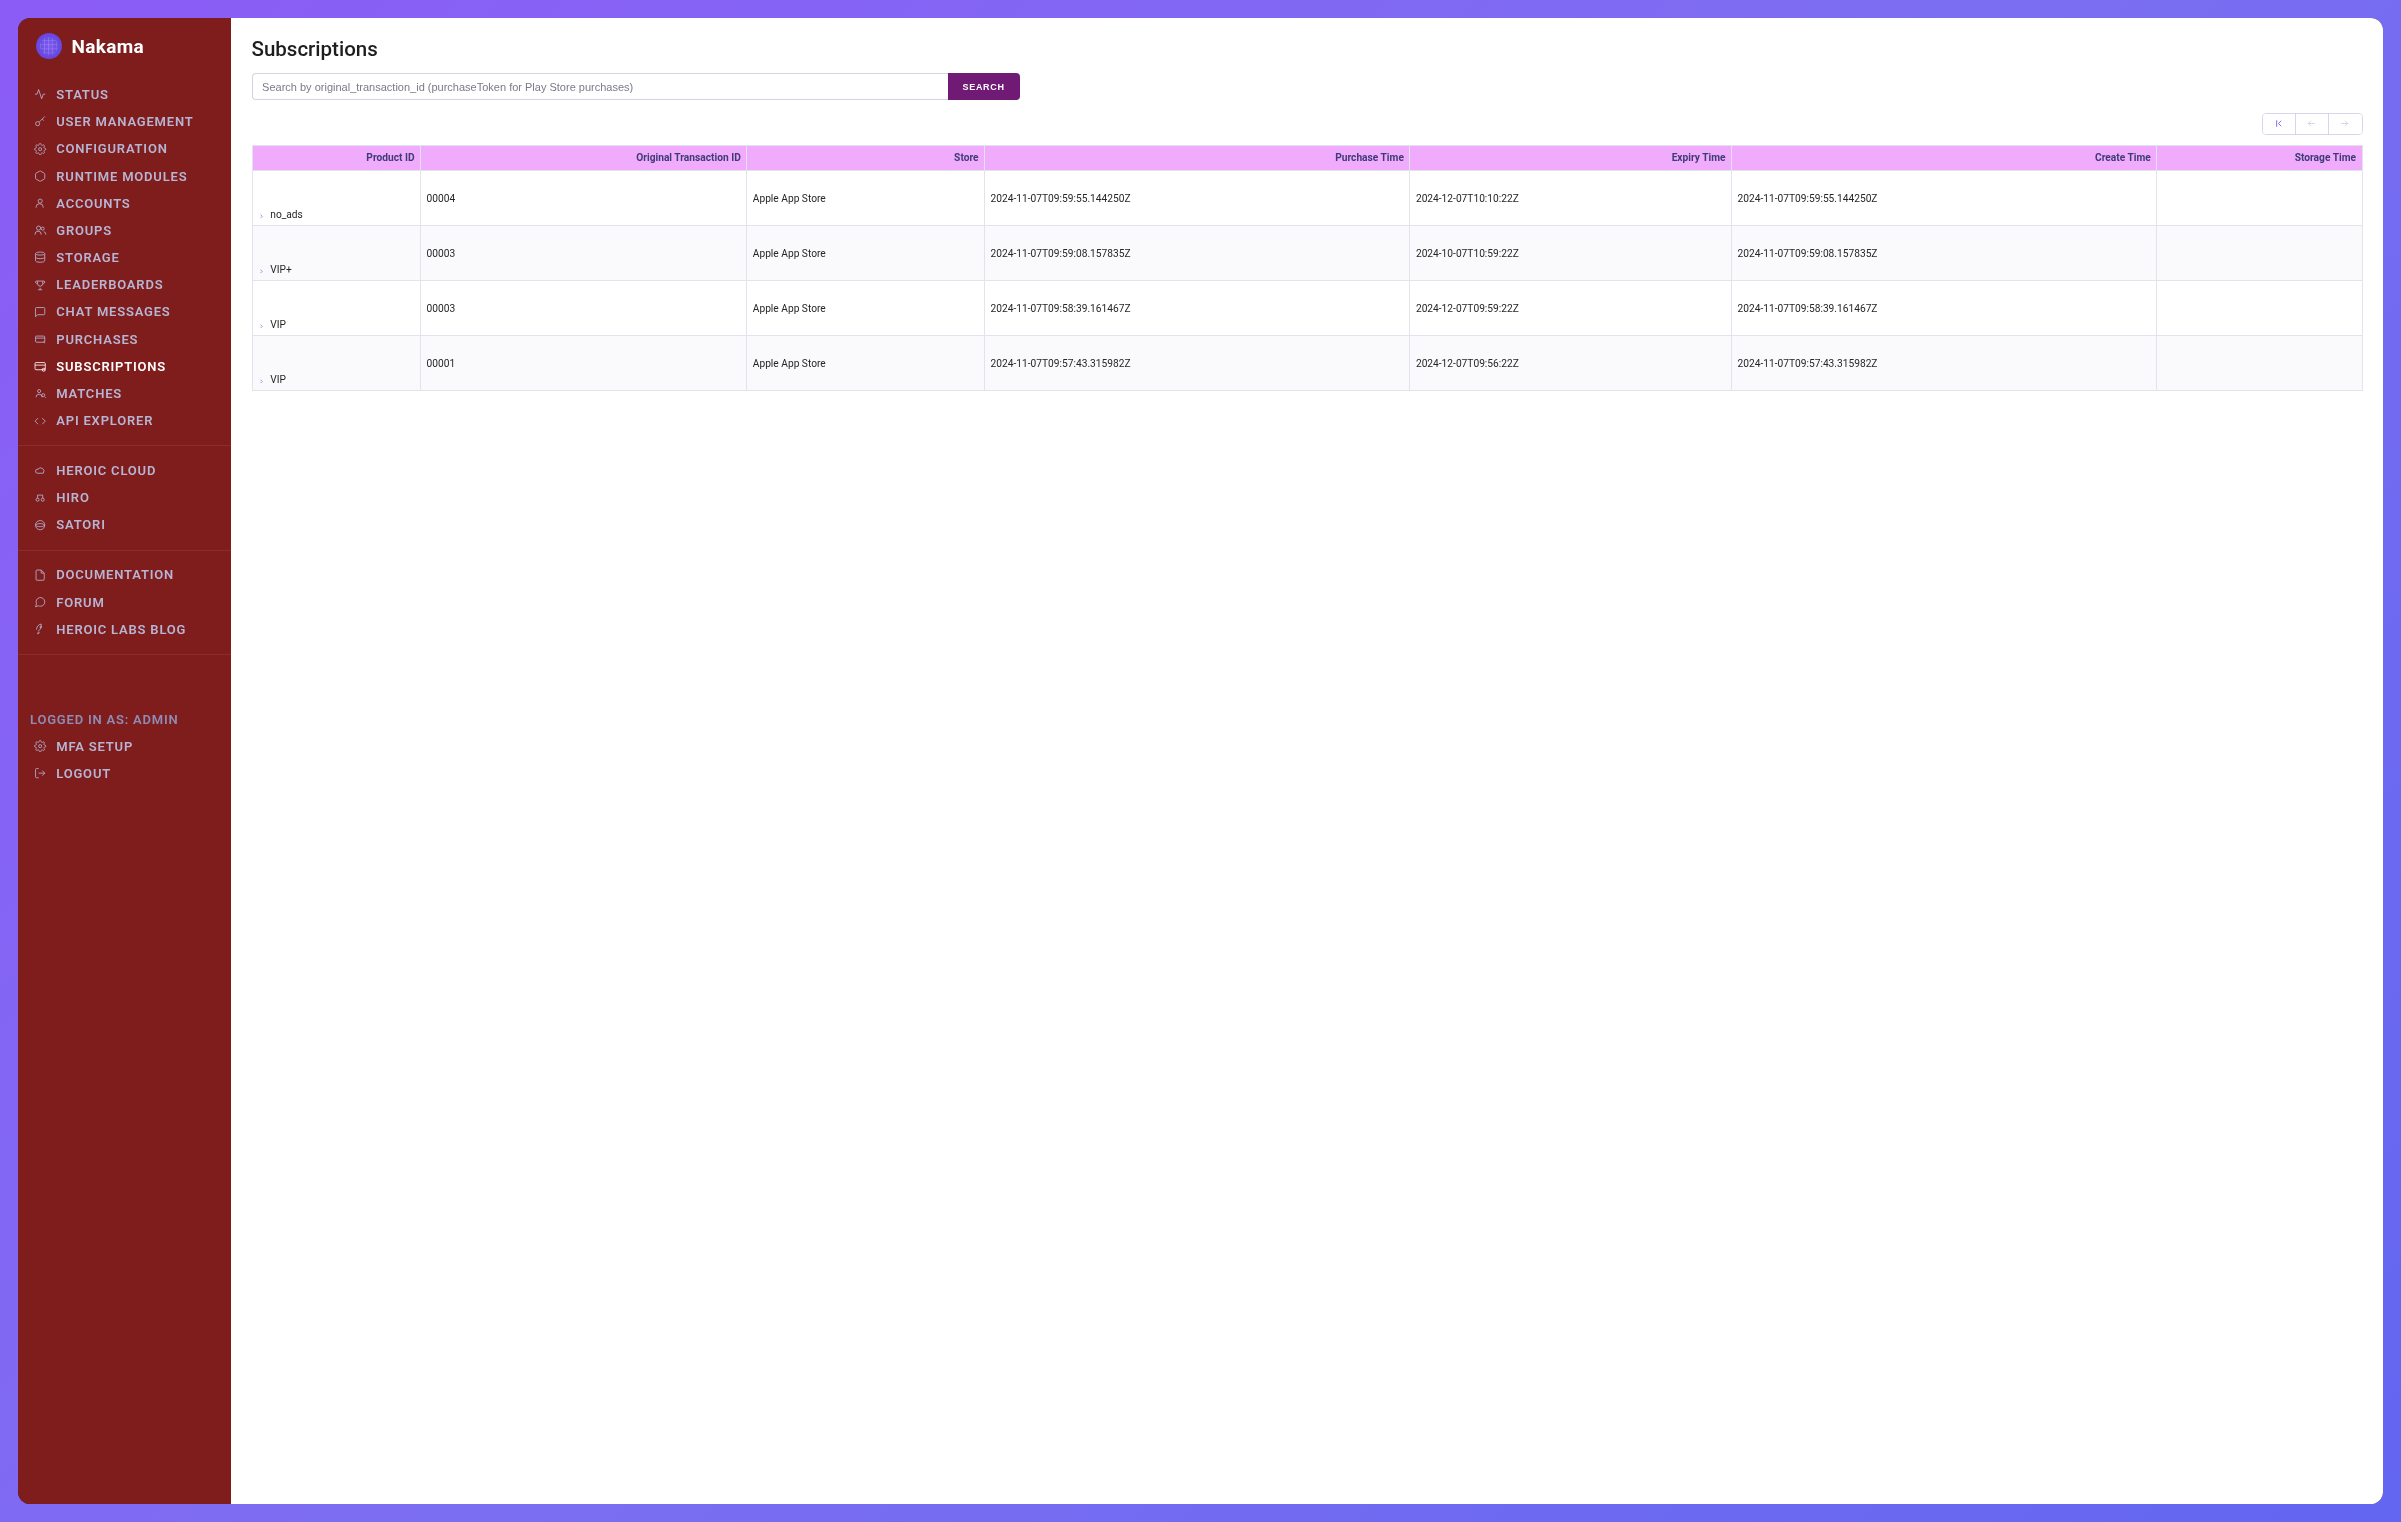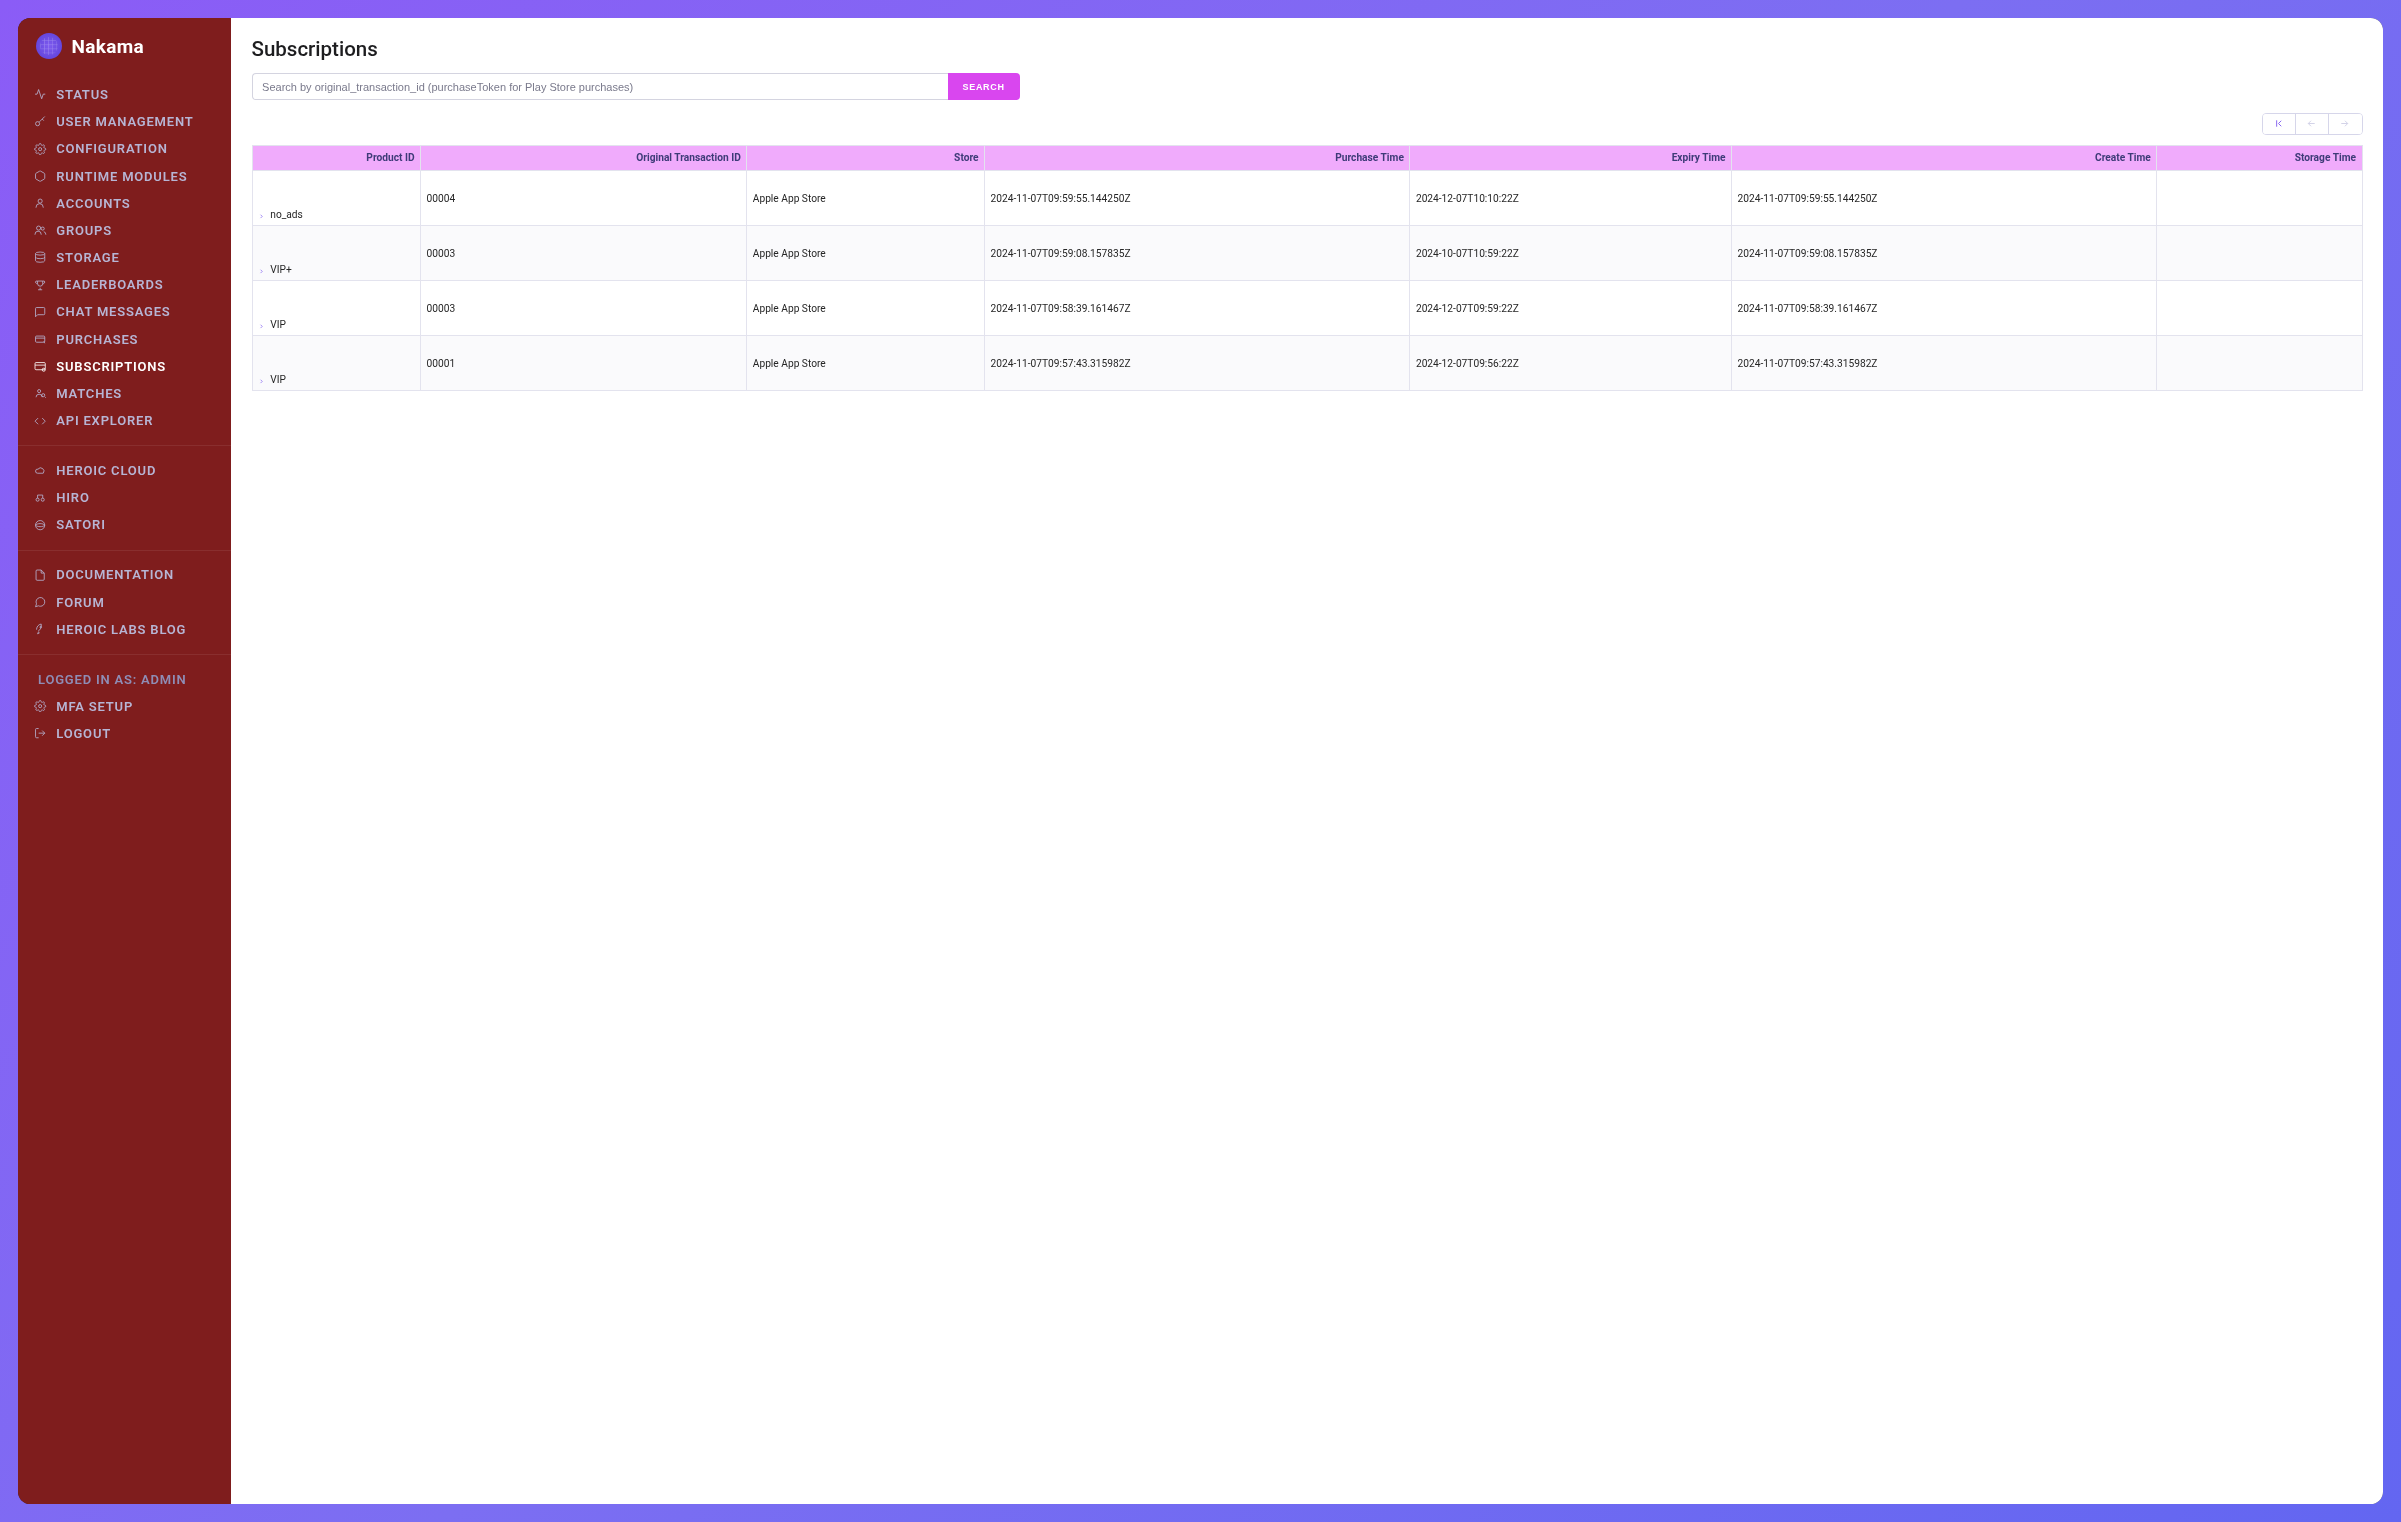--- a/index.html
+++ b/index.html
@@ -73,21 +73,22 @@
     letter-spacing: 0.8px;
     text-transform: uppercase;
     color: #b7b5d4;
     cursor: pointer;
     font-weight: 600;
   }
   .nav-label {
     cursor: default;
     color: #8f8db5;
     font-weight: 600;
-    padding-left: 20px;
+    padding-left: 12px;
+    margin-top: 40px;
   }
   .nav-item.active { color: #ffffff; }
   .nav-icon {
     width: 12.3px; height: 12.3px;
     flex: 0 0 12.3px;
     display: inline-flex;
     align-items: center;
     justify-content: center;
   }
   .nav-icon svg { width: 12.3px; height: 12.3px; stroke: currentColor; fill: none; stroke-width: 1.6; }
@@ -119,21 +120,21 @@
     border-radius: 4.1px 0 0 4.1px;
     padding: 0 9.6px;
     font-size: 11px;
     color: #333;
     outline: none;
   }
   .search-input::placeholder { color: #7a7a8c; }
   .search-btn {
     height: 27px;
     padding: 0 15px;
-    background: #d946ef;
+    background: #701a75;
     color: #fff;
     border: none;
     border-radius: 0 4.1px 4.1px 0;
     font-size: 9px;
     font-weight: 600;
     letter-spacing: 0.7px;
     cursor: pointer;
   }
   .pager {
     display: flex;

